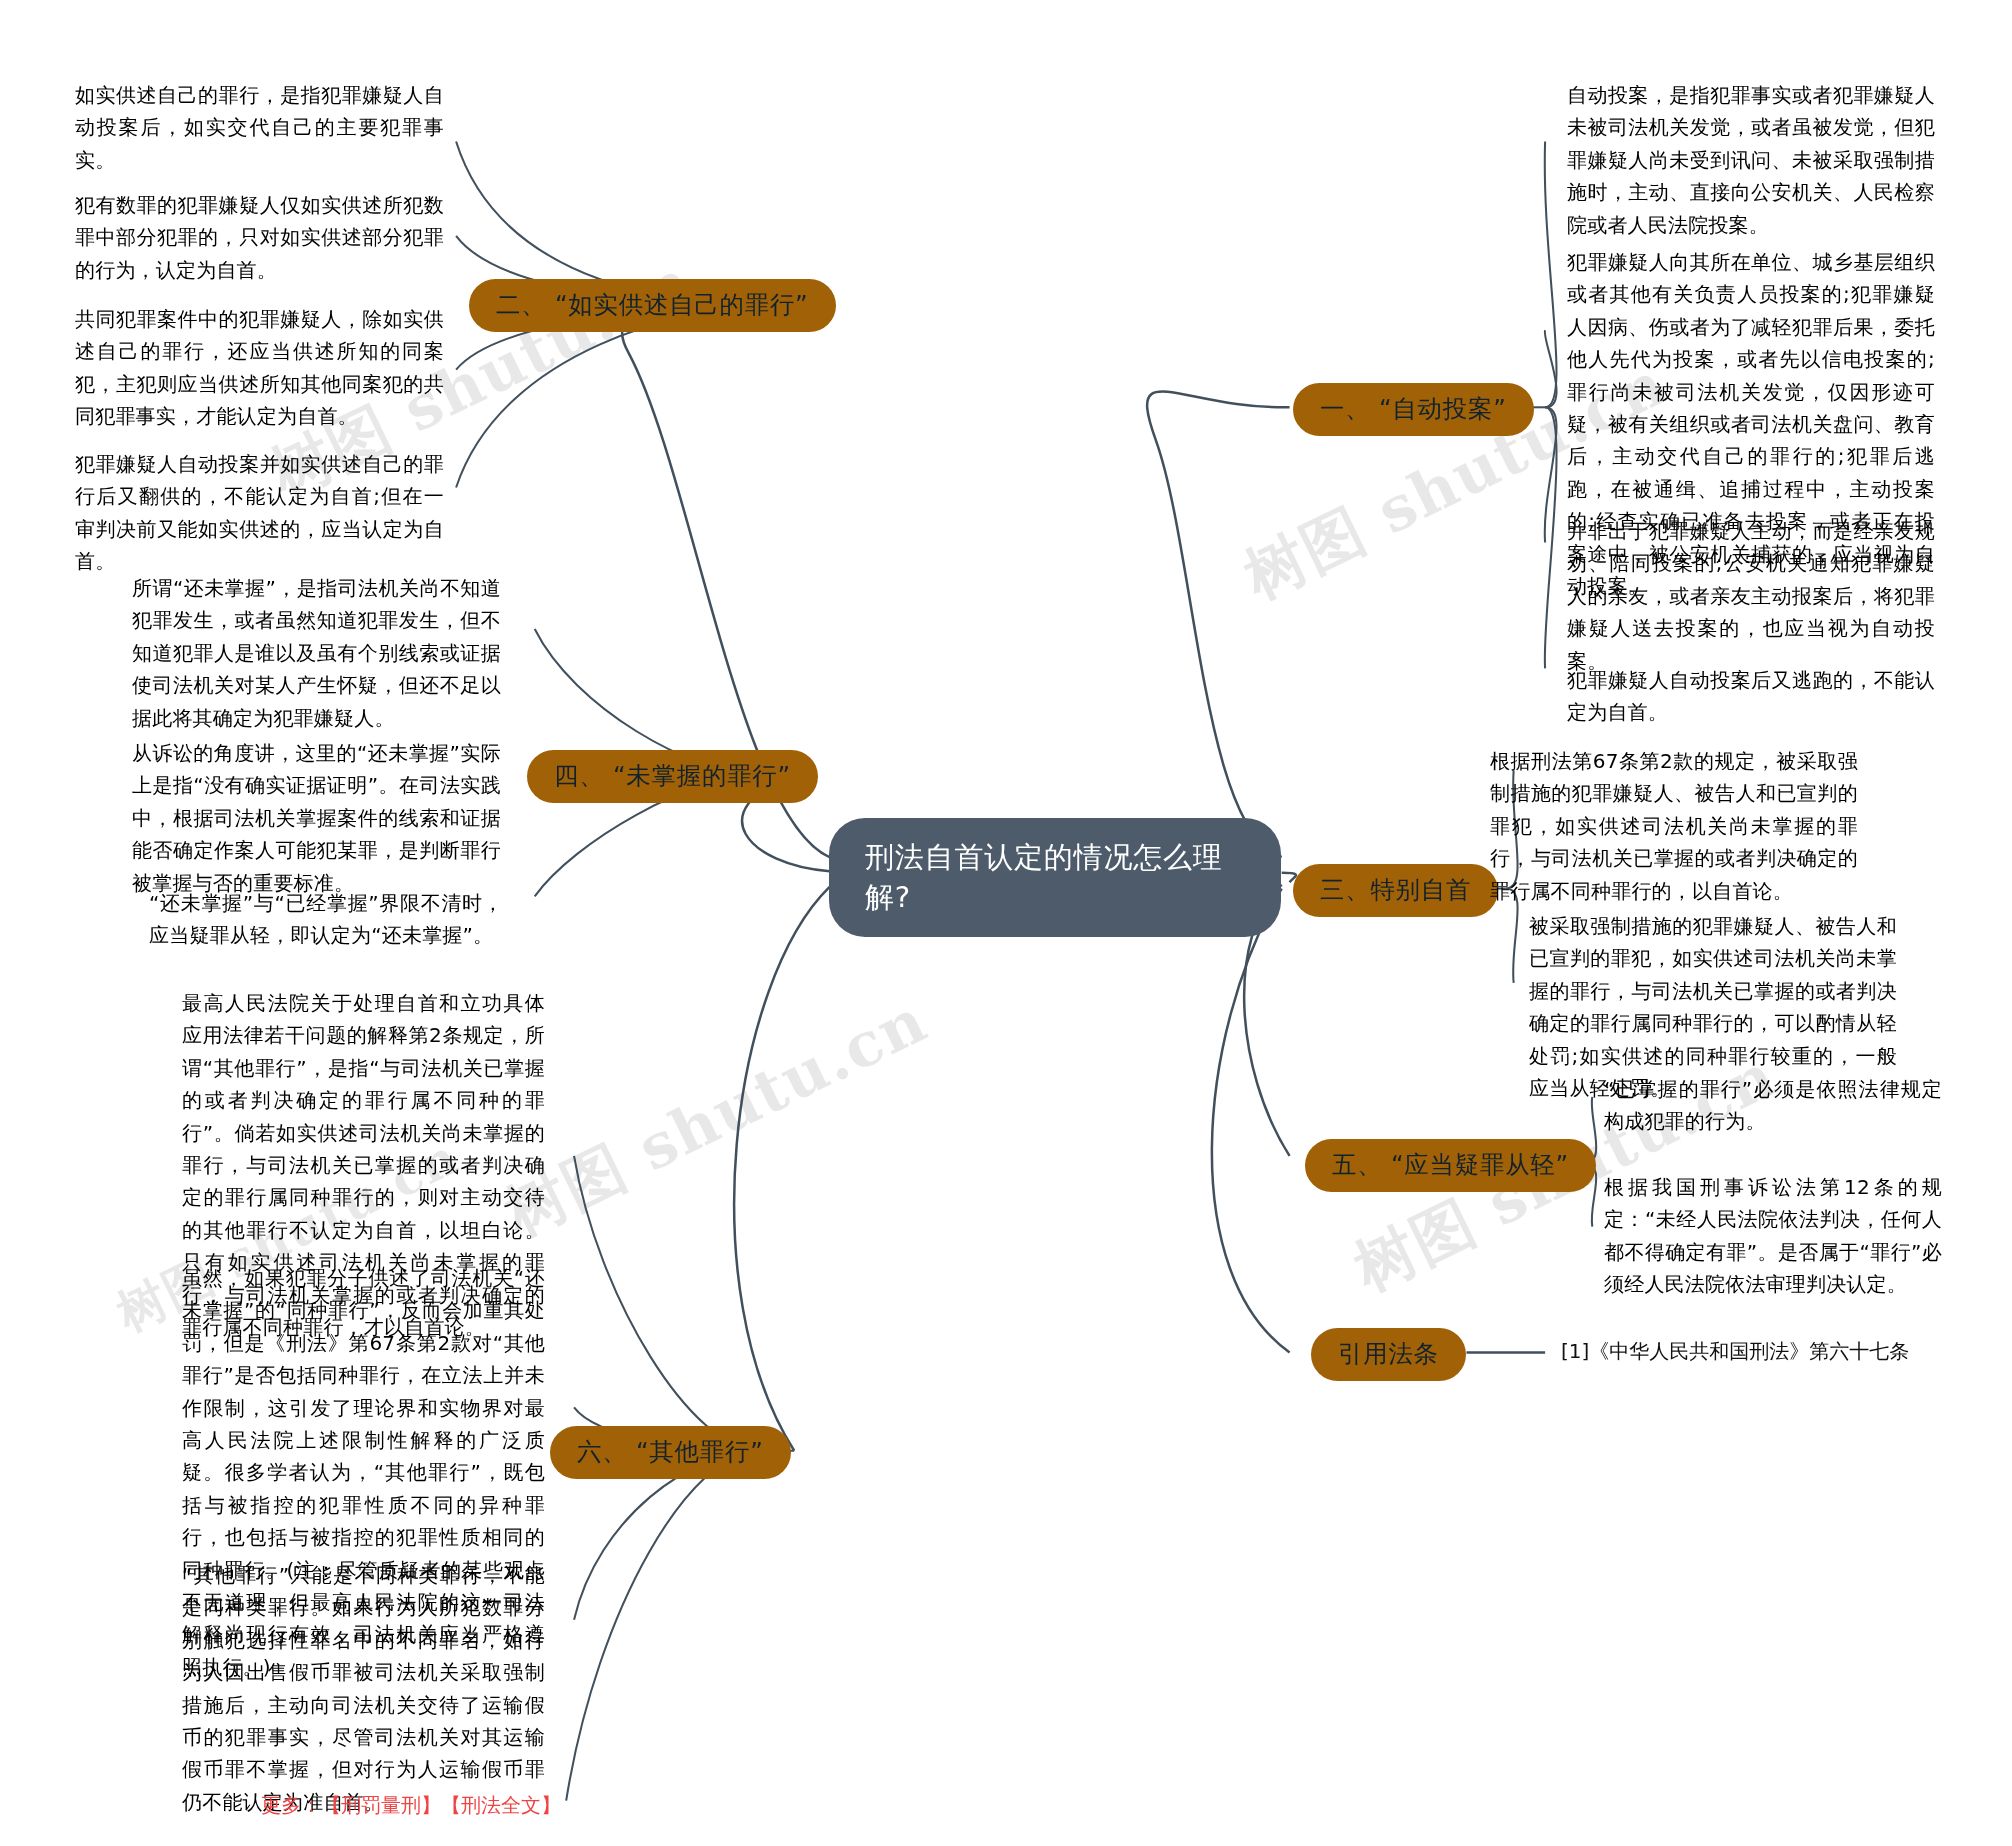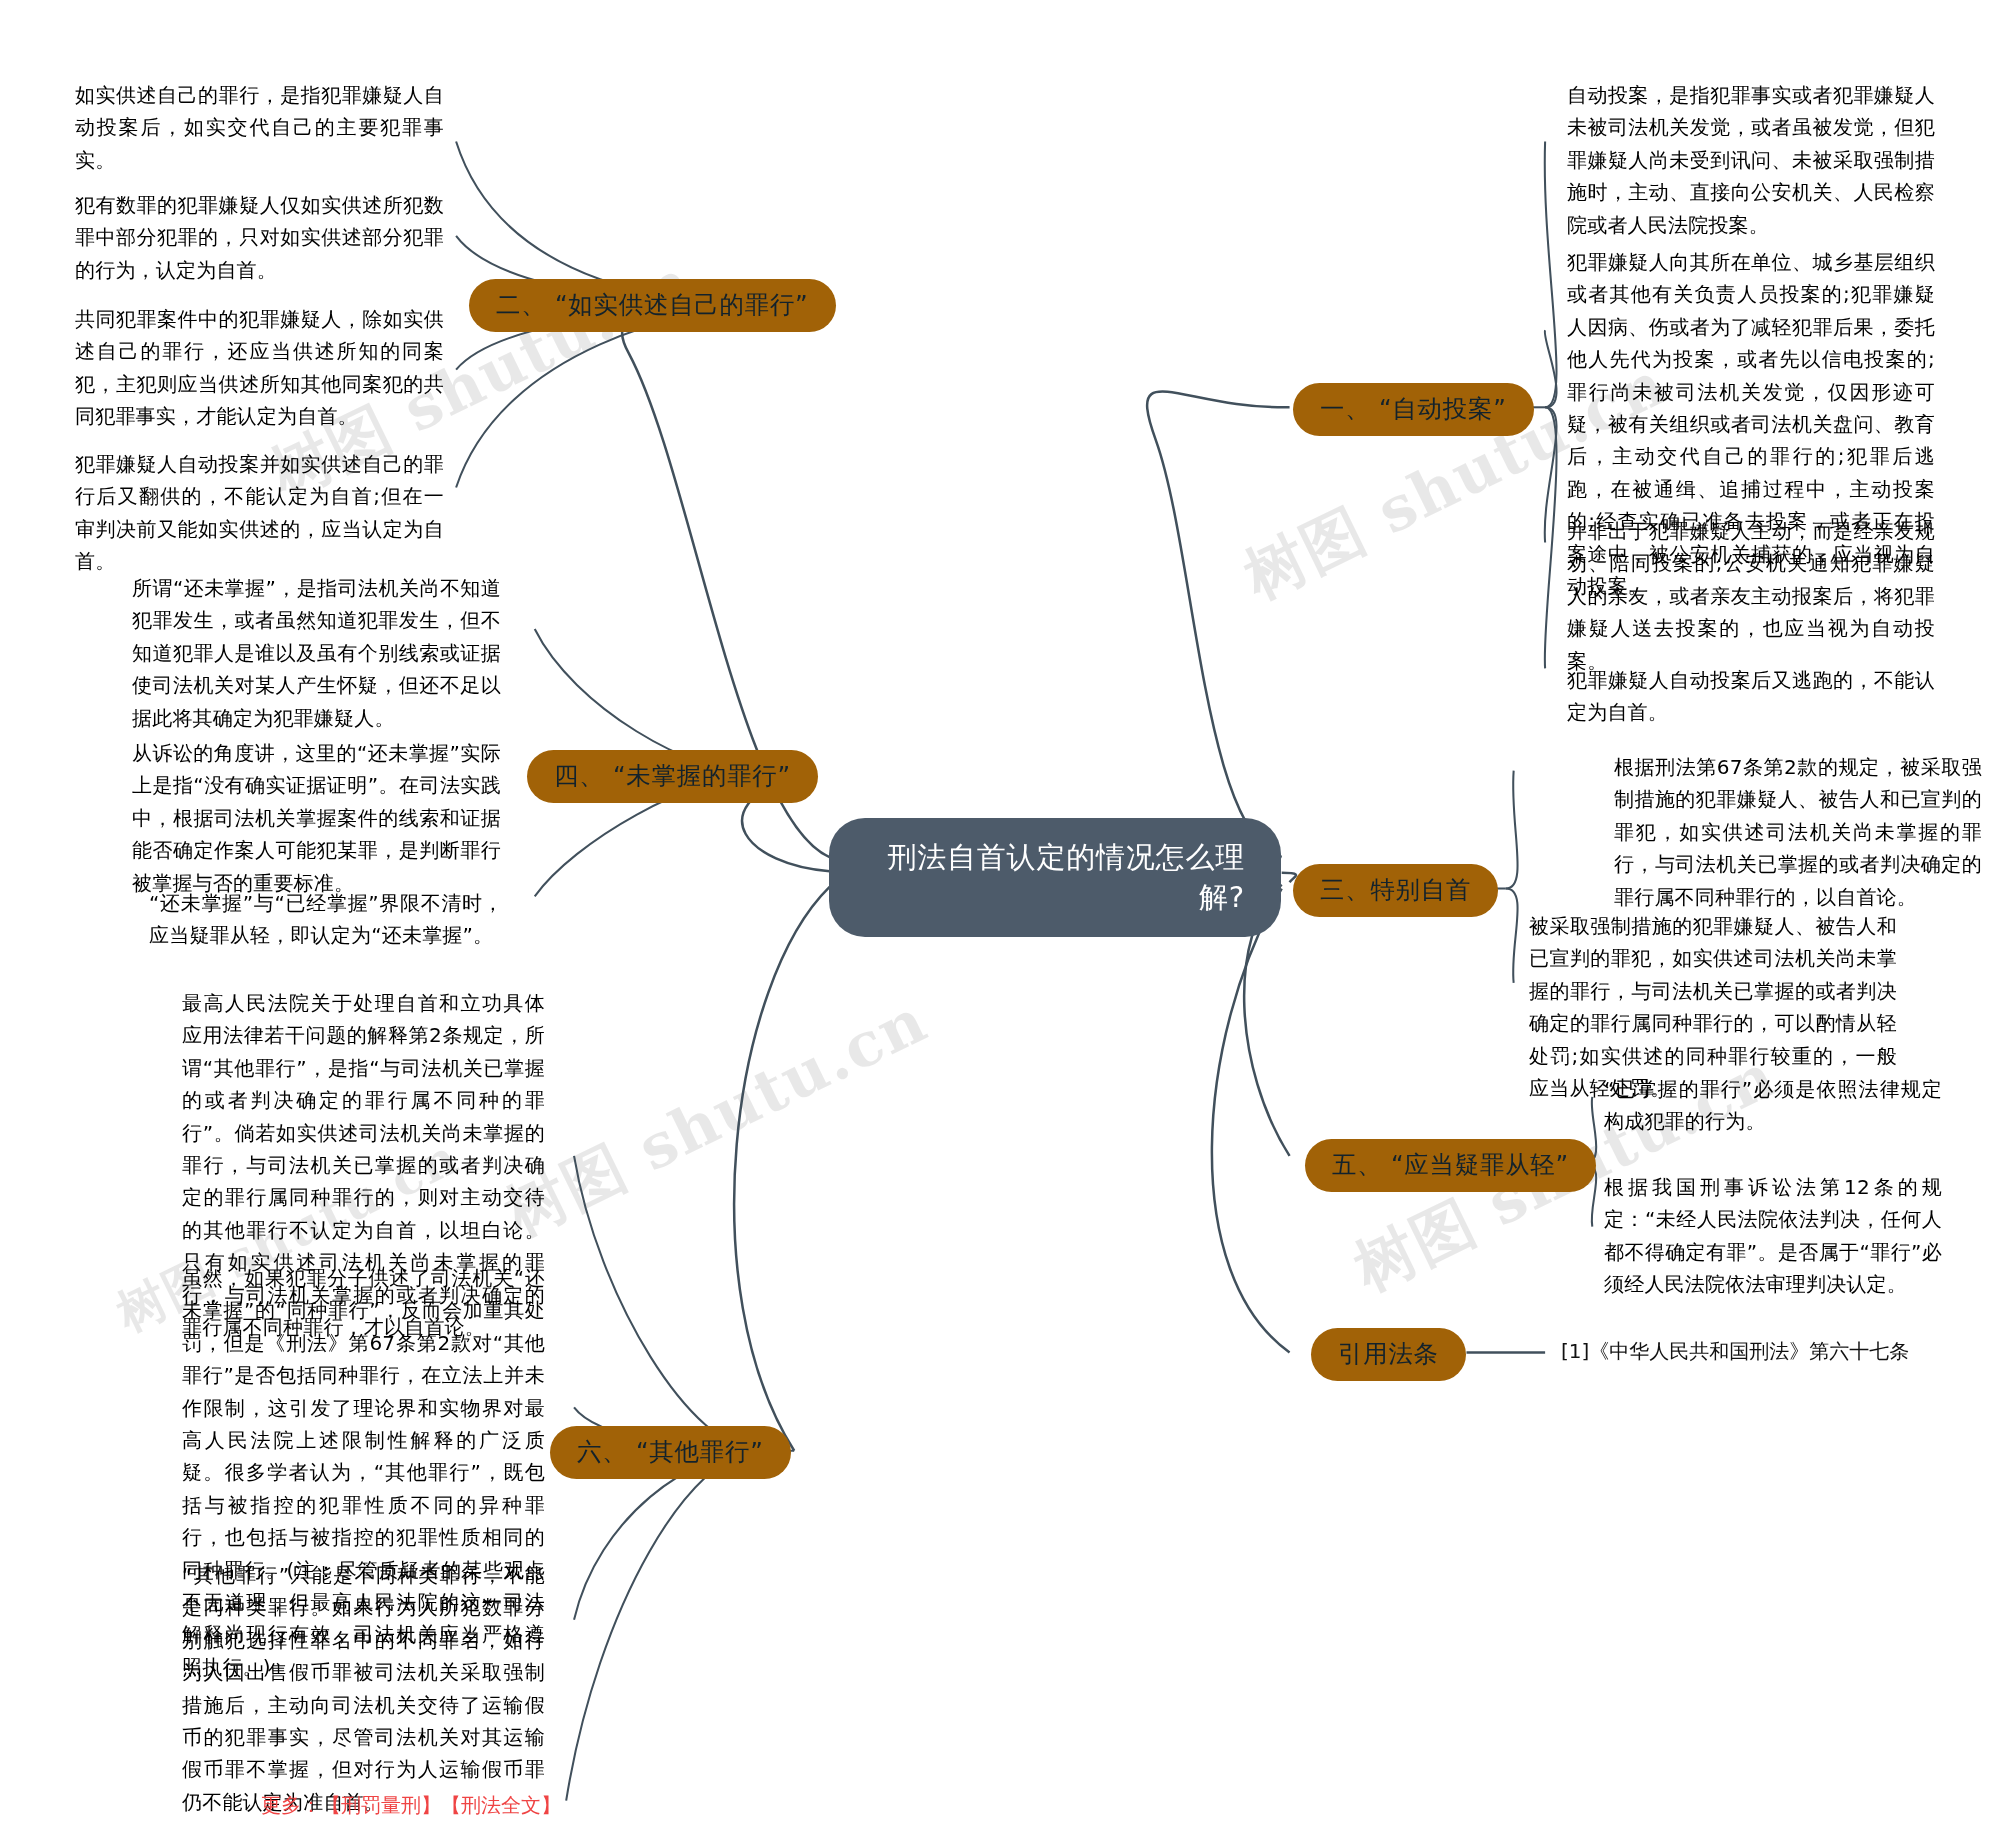--- a/index.html
+++ b/index.html
@@ -45,21 +45,21 @@
   #links path.thin { stroke-width: 2.6; }
   
   .root-node {
     position: absolute;
     background: #4d5b6a;
     color: #ffffff;
     border-radius: 36px;
     padding: 20.4px 36px;
     font-size: 29px;
     line-height: 1.35;
-    text-align: right;
+    text-align: left;
     box-sizing: border-box;
     letter-spacing: 0.8px;
   }
   .branch-node {
     position: absolute;
     background: #a16207;
     color: #12222c;
     border-radius: 27px;
     padding: 11px 27px;
     font-size: 24.4px;
@@ -188,21 +188,21 @@
   <div class="footer-note" style="left:261px; top:1789px;">更多：【刑罚量刑】【刑法全文】</div>
 
   <div class="leaf" style="left:1567px; top:79px; width:368px;">自动投案，是指犯罪事实或者犯罪嫌疑人未被司法机关发觉，或者虽被发觉，但犯罪嫌疑人尚未受到讯问、未被采取强制措施时，主动、直接向公安机关、人民检察院或者人民法院投案。</div>
 
   <div class="leaf" style="left:1567px; top:246px; width:368px;">犯罪嫌疑人向其所在单位、城乡基层组织或者其他有关负责人员投案的;犯罪嫌疑人因病、伤或者为了减轻犯罪后果，委托他人先代为投案，或者先以信电投案的;罪行尚未被司法机关发觉，仅因形迹可疑，被有关组织或者司法机关盘问、教育后，主动交代自己的罪行的;犯罪后逃跑，在被通缉、追捕过程中，主动投案的;经查实确已准备去投案，或者正在投案途中，被公安机关捕获的，应当视为自动投案。</div>
 
   <div class="leaf" style="left:1567px; top:515px; width:368px;">并非出于犯罪嫌疑人主动，而是经亲友规劝、陪同投案的;公安机关通知犯罪嫌疑人的亲友，或者亲友主动报案后，将犯罪嫌疑人送去投案的，也应当视为自动投案。</div>
 
   <div class="leaf" style="left:1567px; top:664px; width:368px;">犯罪嫌疑人自动投案后又逃跑的，不能认定为自首。</div>
 
-  <div class="leaf" style="left:1614px; top:745px; width:368px;margin-top:6px;">根据刑法第67条第2款的规定，被采取强制措施的犯罪嫌疑人、被告人和已宣判的罪犯，如实供述司法机关尚未掌握的罪行，与司法机关已掌握的或者判决确定的罪行属不同种罪行的，以自首论。</div>
+  <div class="leaf" style="left:1490px; top:745px; width:368px;">根据刑法第67条第2款的规定，被采取强制措施的犯罪嫌疑人、被告人和已宣判的罪犯，如实供述司法机关尚未掌握的罪行，与司法机关已掌握的或者判决确定的罪行属不同种罪行的，以自首论。</div>
 
   <div class="leaf" style="left:1529px; top:910px; width:368px;">被采取强制措施的犯罪嫌疑人、被告人和已宣判的罪犯，如实供述司法机关尚未掌握的罪行，与司法机关已掌握的或者判决确定的罪行属同种罪行的，可以酌情从轻处罚;如实供述的同种罪行较重的，一般应当从轻处罚。</div>
 
   <div class="leaf" style="left:1604px; top:1073px; width:338px;">“已掌握的罪行”必须是依照法律规定构成犯罪的行为。</div>
 
   <div class="leaf" style="left:1604px; top:1171px; width:338px;">根据我国刑事诉讼法第12条的规定：“未经人民法院依法判决，任何人都不得确定有罪”。是否属于“罪行”必须经人民法院依法审理判决认定。</div>
 
   <div class="cite-text" style="left:1561px; top:1335px;">[1]《中华人民共和国刑法》第六十七条</div>
 
 </div>

